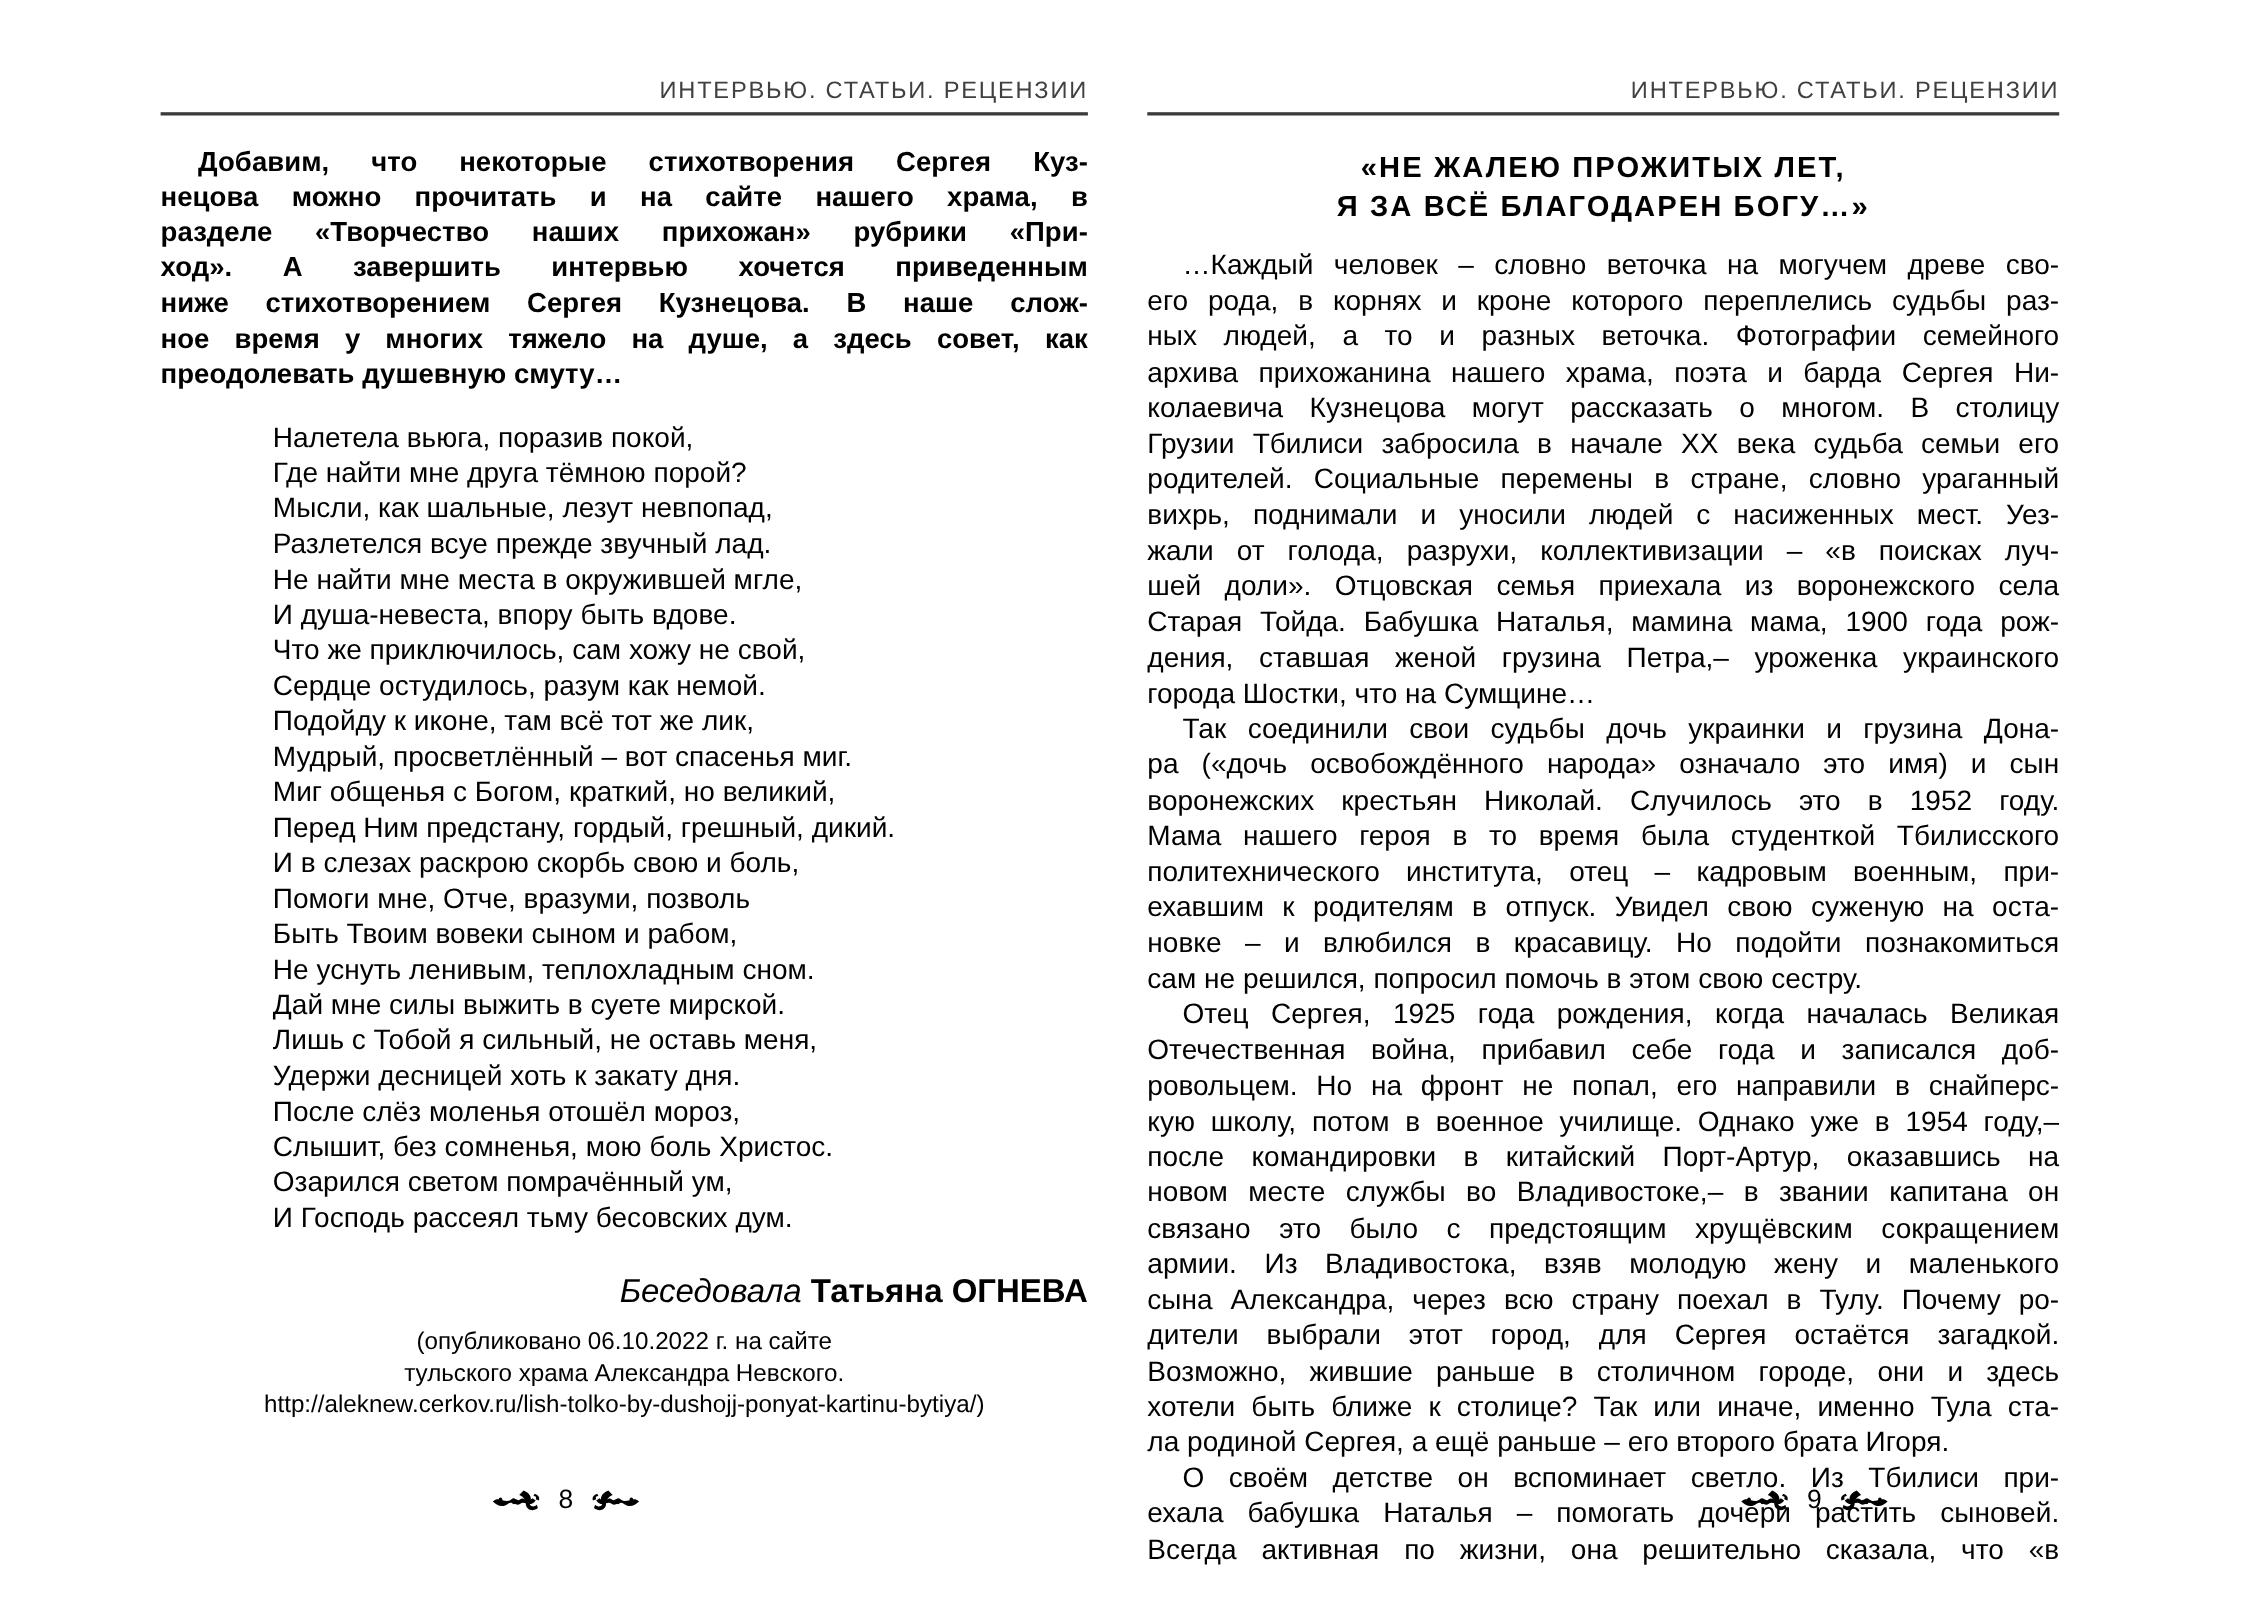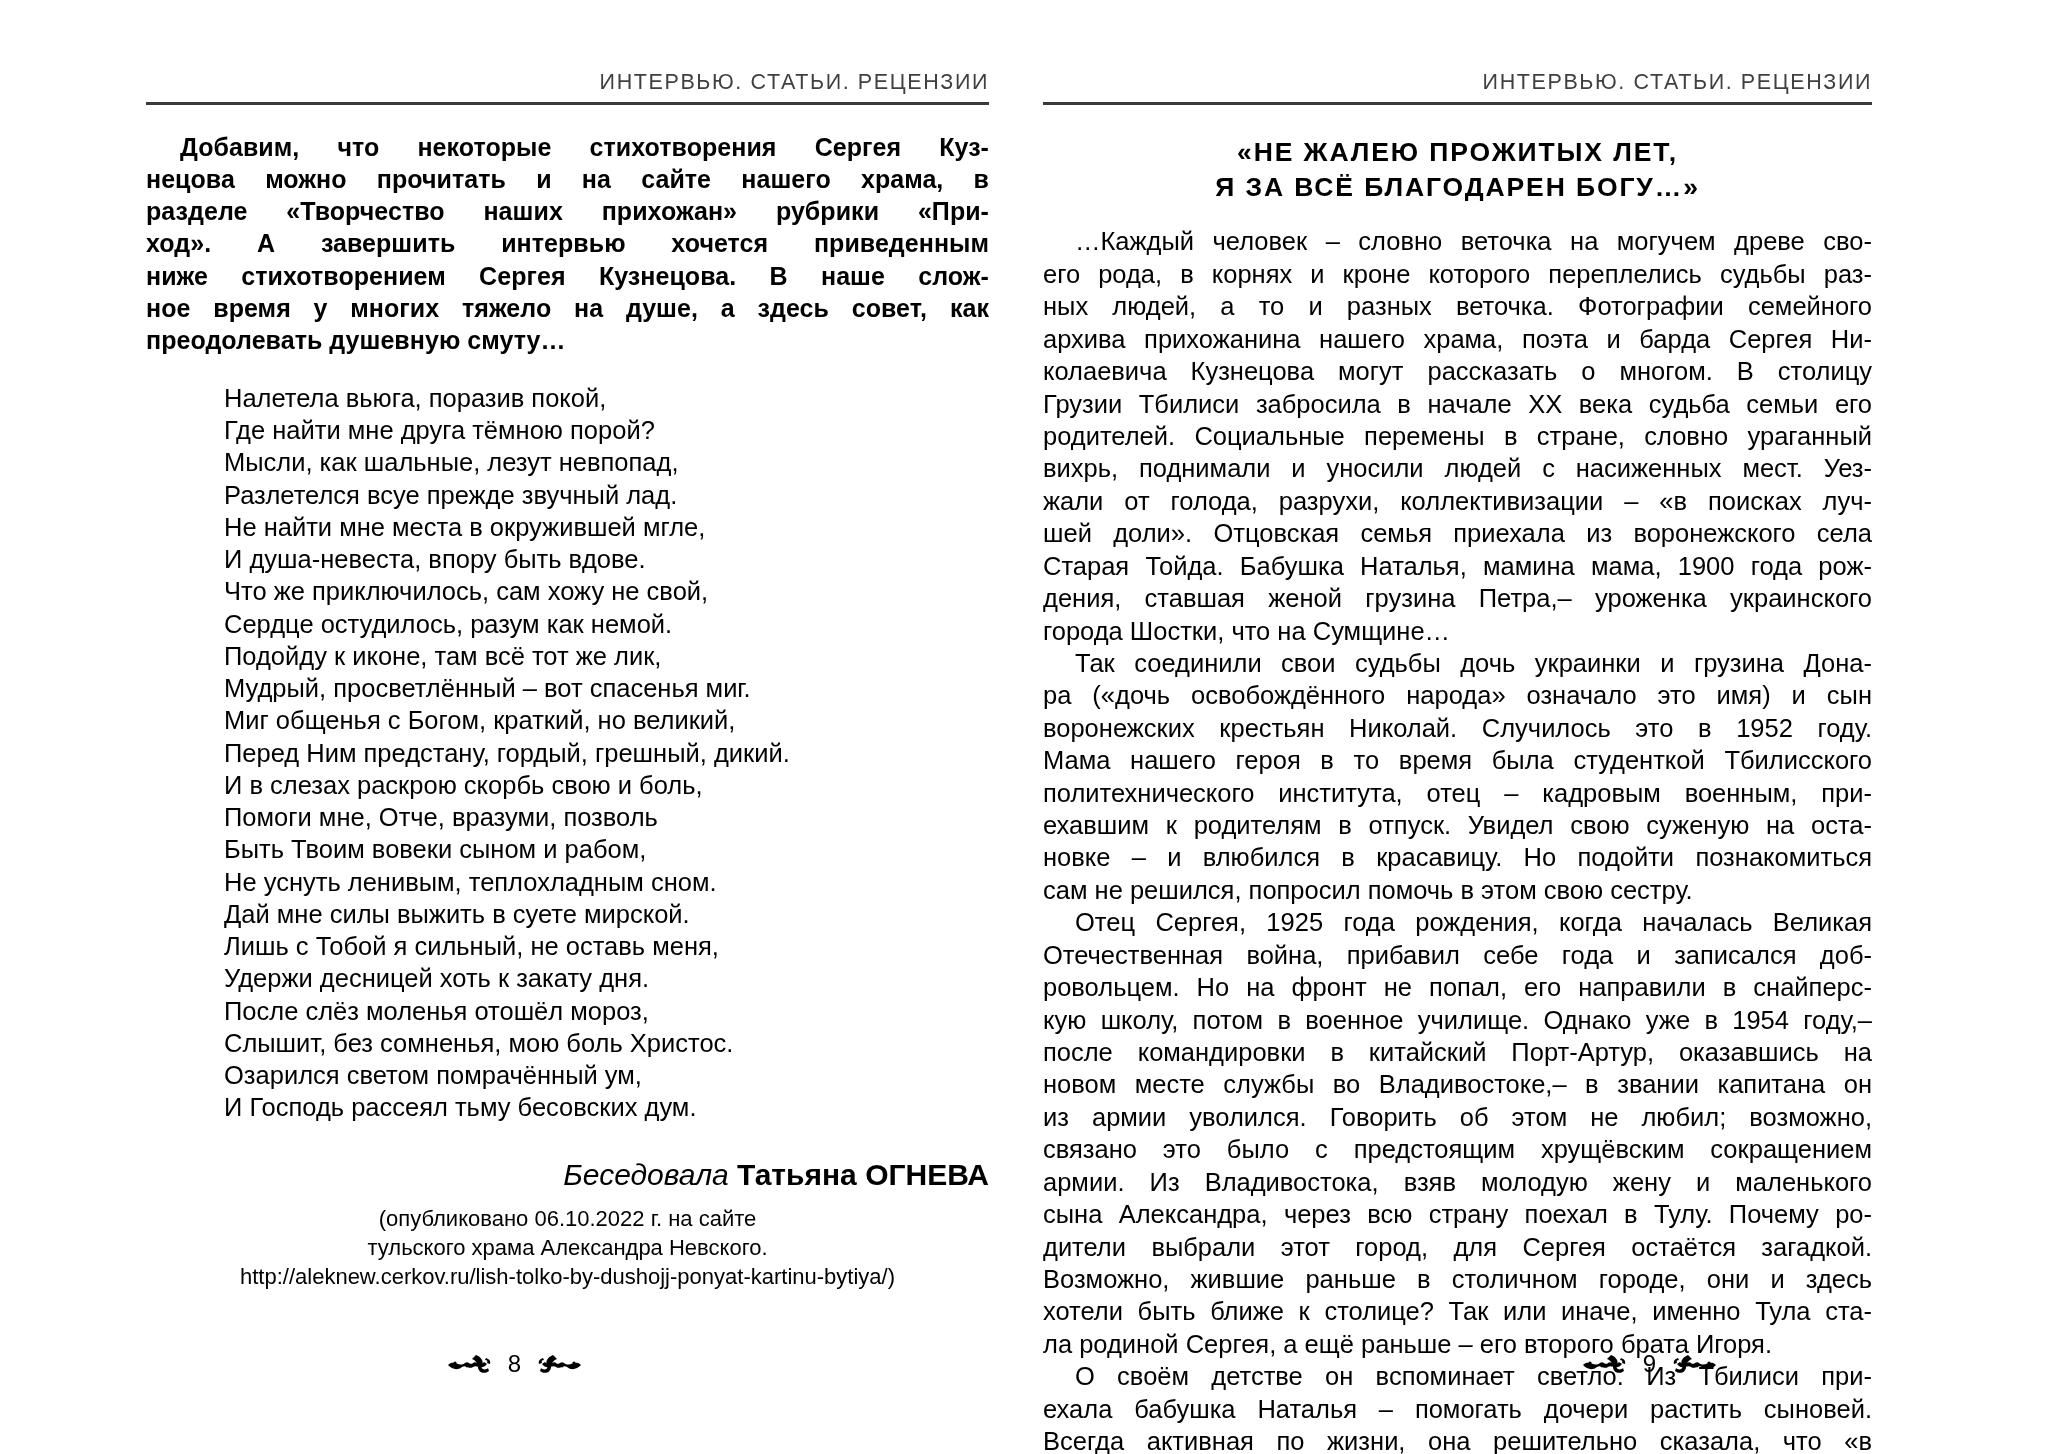--- a/index.html
+++ b/index.html
@@ -54,21 +54,21 @@
     text-align: justify;
     text-align-last: justify;
     letter-spacing: 0.05px;
   }
   .lead .indent { display: inline-block; width: 34px; }
   .lead .last { text-align-last: left; }
 
   
   .poem {
     margin-top: 26px;
-    margin-left: 78px;
+    margin-left: 102px;
     font-size: 25.5px;
     line-height: 1.265;
     font-weight: 400;
     white-space: nowrap;
   }
   .poem .line { display: block; }
 
   
   .byline {
     margin-top: 34px;
@@ -251,21 +251,20 @@
       <p><span>ехавшим к родителям в отпуск. Увидел свою суженую на оста-</span></p>
       <p><span>новке – и влюбился в красавицу. Но подойти познакомиться</span></p>
       <p class="tail"><span>сам не решился, попросил помочь в этом свою сестру.</span></p>
 
       <p><span class="indent"></span><span>Отец Сергея, 1925 года рождения, когда началась Великая</span></p>
       <p><span>Отечественная война, прибавил себе года и записался доб-</span></p>
       <p><span>ровольцем. Но на фронт не попал, его направили в снайперс-</span></p>
       <p><span>кую школу, потом в военное училище. Однако уже в 1954 году,–</span></p>
       <p><span>после командировки в китайский Порт-Артур, оказавшись на</span></p>
       <p><span>новом месте службы во Владивостоке,– в звании капитана он</span></p>
-      <p><span>из армии уволился. Говорить об этом не любил; возможно,</span></p>
       <p><span>связано это было с предстоящим хрущёвским сокращением</span></p>
       <p><span>армии. Из Владивостока, взяв молодую жену и маленького</span></p>
       <p><span>сына Александра, через всю страну поехал в Тулу. Почему ро-</span></p>
       <p><span>дители выбрали этот город, для Сергея остаётся загадкой.</span></p>
       <p><span>Возможно, жившие раньше в столичном городе, они и здесь</span></p>
       <p><span>хотели быть ближе к столице? Так или иначе, именно Тула ста-</span></p>
       <p class="tail"><span>ла родиной Сергея, а ещё раньше – его второго брата Игоря.</span></p>
 
       <p><span class="indent"></span><span>О своём детстве он вспоминает светло. Из Тбилиси при-</span></p>
       <p><span>ехала бабушка Наталья – помогать дочери растить сыновей.</span></p>

